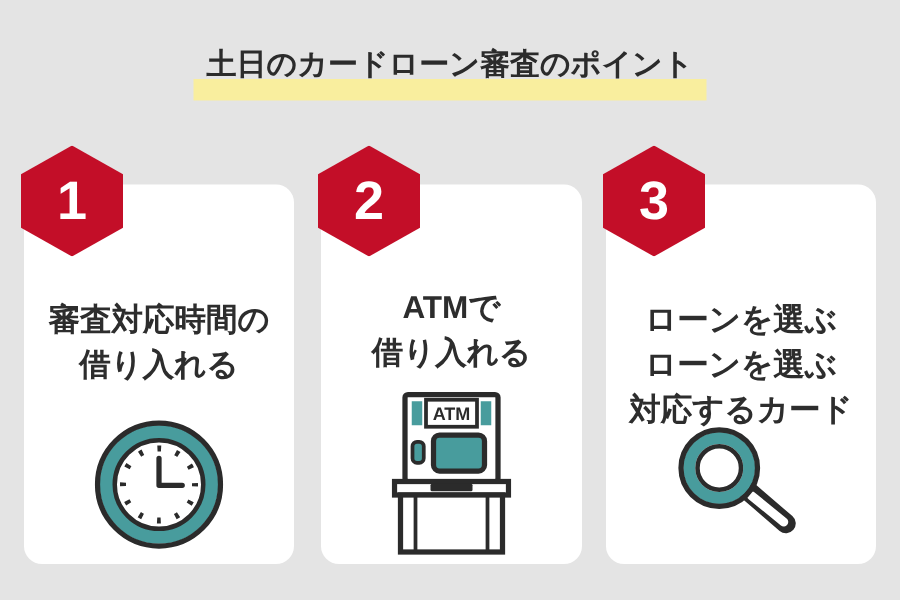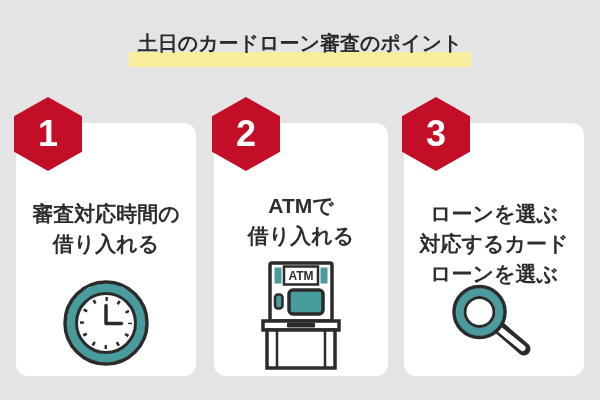--- a/index.html
+++ b/index.html
@@ -97,22 +97,22 @@
     <line x1="64" y1="71" x2="64" y2="109" stroke="#2b2b2b" stroke-width="2.5"></line>
   </svg>
 </div>
 
 <div class="card card3">
   <div class="hex">
     <span>3</span>
   </div>
   <div class="label">
     <span>ローンを選ぶ</span>
+    <span>ローンを選ぶ</span>
     <span>対応するカード</span>
-    <span>ローンを選ぶ</span>
   </div>
   <svg class="icon magnifier-pos" width="90" height="90" viewBox="0 0 90 90">
     <line x1="46" y1="47" x2="75" y2="72" stroke="#2b2b2b" stroke-width="13" stroke-linecap="round"></line>
     <line x1="52" y1="53.5" x2="73.5" y2="71" stroke="#ffffff" stroke-width="6" stroke-linecap="round"></line>
     <circle cx="30.5" cy="35" r="20" fill="#ffffff" stroke="#489c9d" stroke-width="8"></circle>
     <circle cx="30.5" cy="35" r="25.5" fill="none" stroke="#2b2b2b" stroke-width="3.5"></circle>
     <circle cx="30.5" cy="35" r="14.5" fill="none" stroke="#2b2b2b" stroke-width="3"></circle>
   </svg>
 </div>
 

